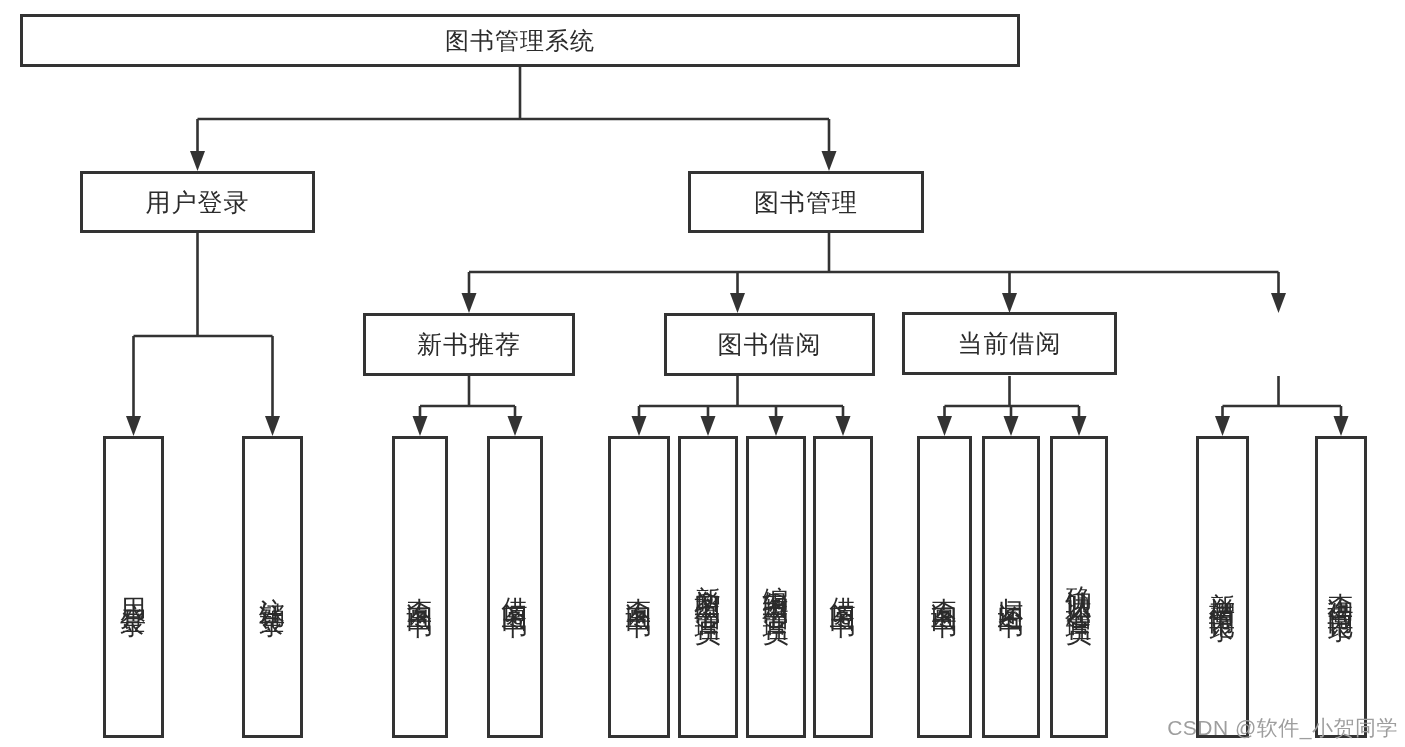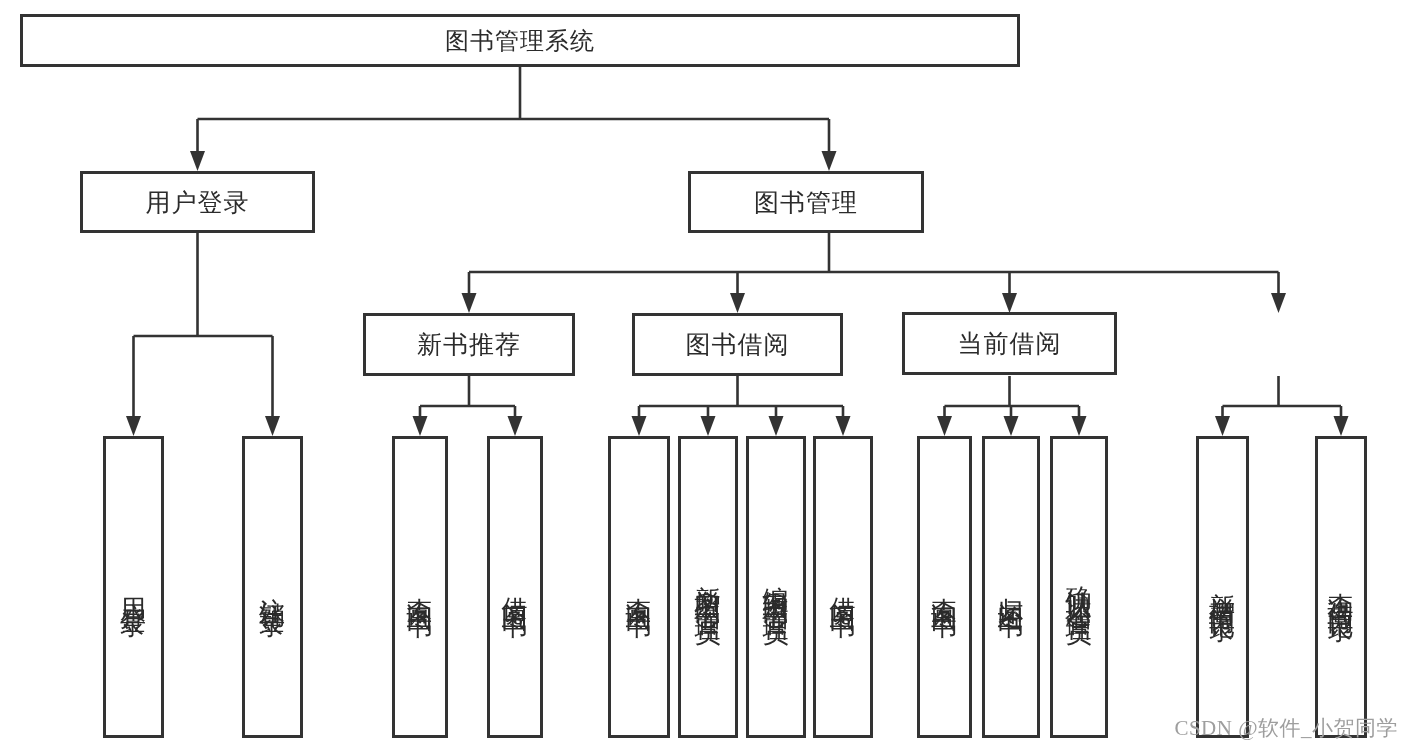--- a/index.html
+++ b/index.html
@@ -62,21 +62,20 @@
   }
   .watermark {
     position: absolute;
     right: 7px;
     bottom: 5px;
     font-size: 21px;
     color: #9e9e9e;
     letter-spacing: 0.5px;
     z-index: 10;
     white-space: nowrap;
-    font-family: Liberation Serif, serif;
   }
 </style>
 </head>
 <body>
 
 <div class="stage">
 
   <svg class="connectors" viewBox="0 0 1405 747" xmlns="http://www.w3.org/2000/svg">
     <defs>
       <polygon id="ah" points="-7.5,-20 7.5,-20 0,0" fill="#333333"></polygon>
@@ -117,21 +116,21 @@
   <div class="node h-node" style="left:80px;top:171px;width:235px;height:62px">
     <span>用户登录</span>
   </div>
   <div class="node h-node" style="left:688px;top:171px;width:236px;height:62px">
     <span>图书管理</span>
   </div>
 
   <div class="node h-node" style="left:363px;top:313px;width:212px;height:63px">
     <span>新书推荐</span>
   </div>
-  <div class="node h-node" style="left:632px;top:313px;width:211px;height:63px">
+  <div class="node h-node" style="left:664px;top:313px;width:211px;height:63px">
     <span>图书借阅</span>
   </div>
   <div class="node h-node" style="left:902px;top:312px;width:215px;height:63px">
     <span>当前借阅</span>
   </div>
 
   <div class="node leaf-node" style="left:103px;width:61px">
     <span class="vtext">用户登录</span>
   </div>
   <div class="node leaf-node" style="left:242px;width:61px">

